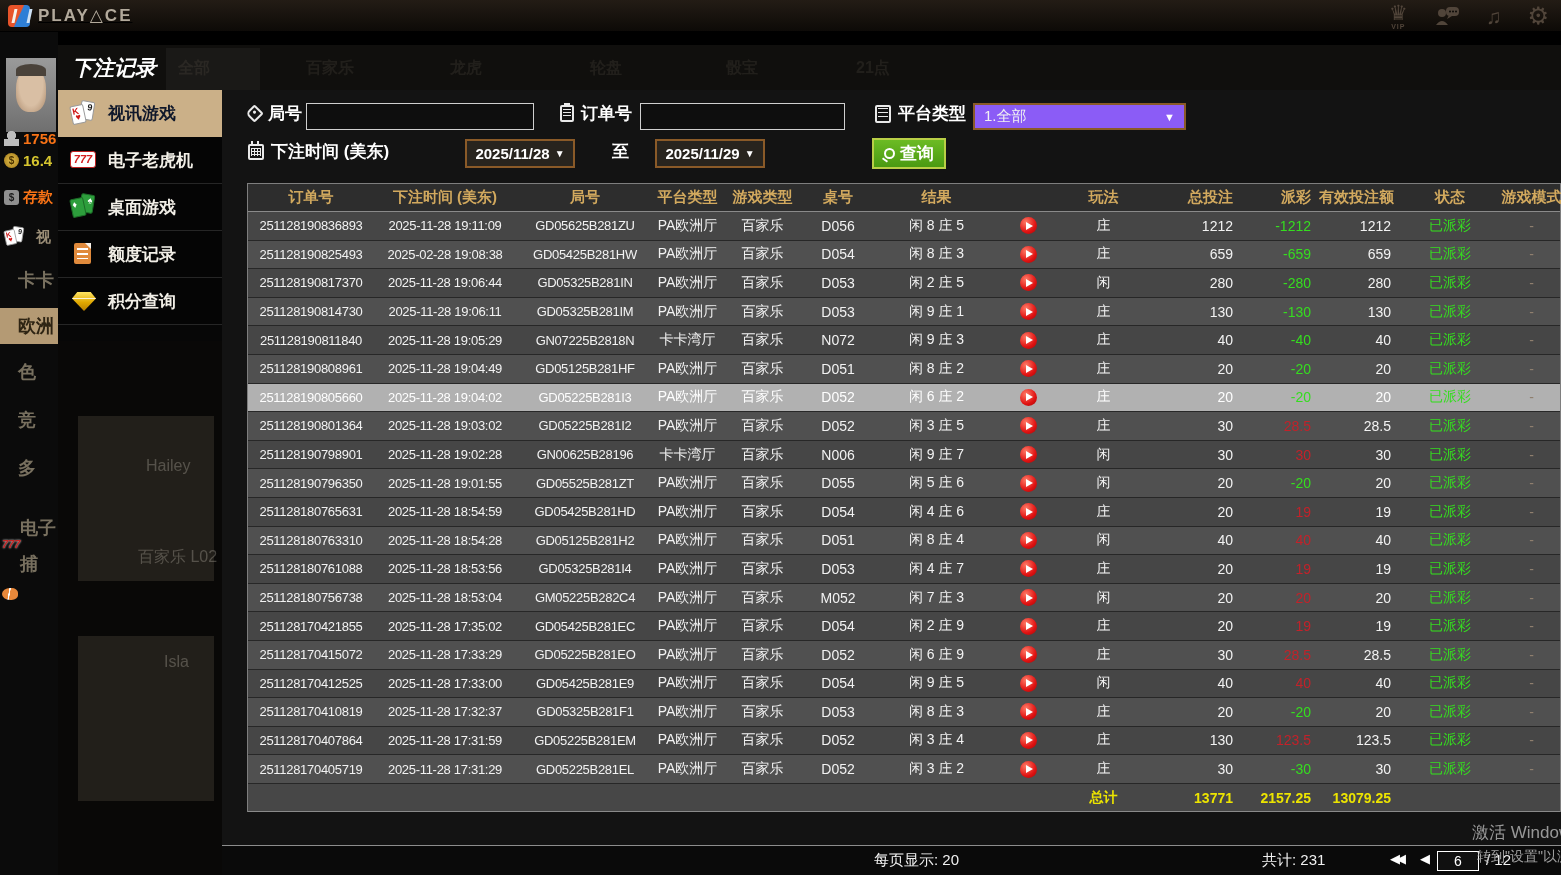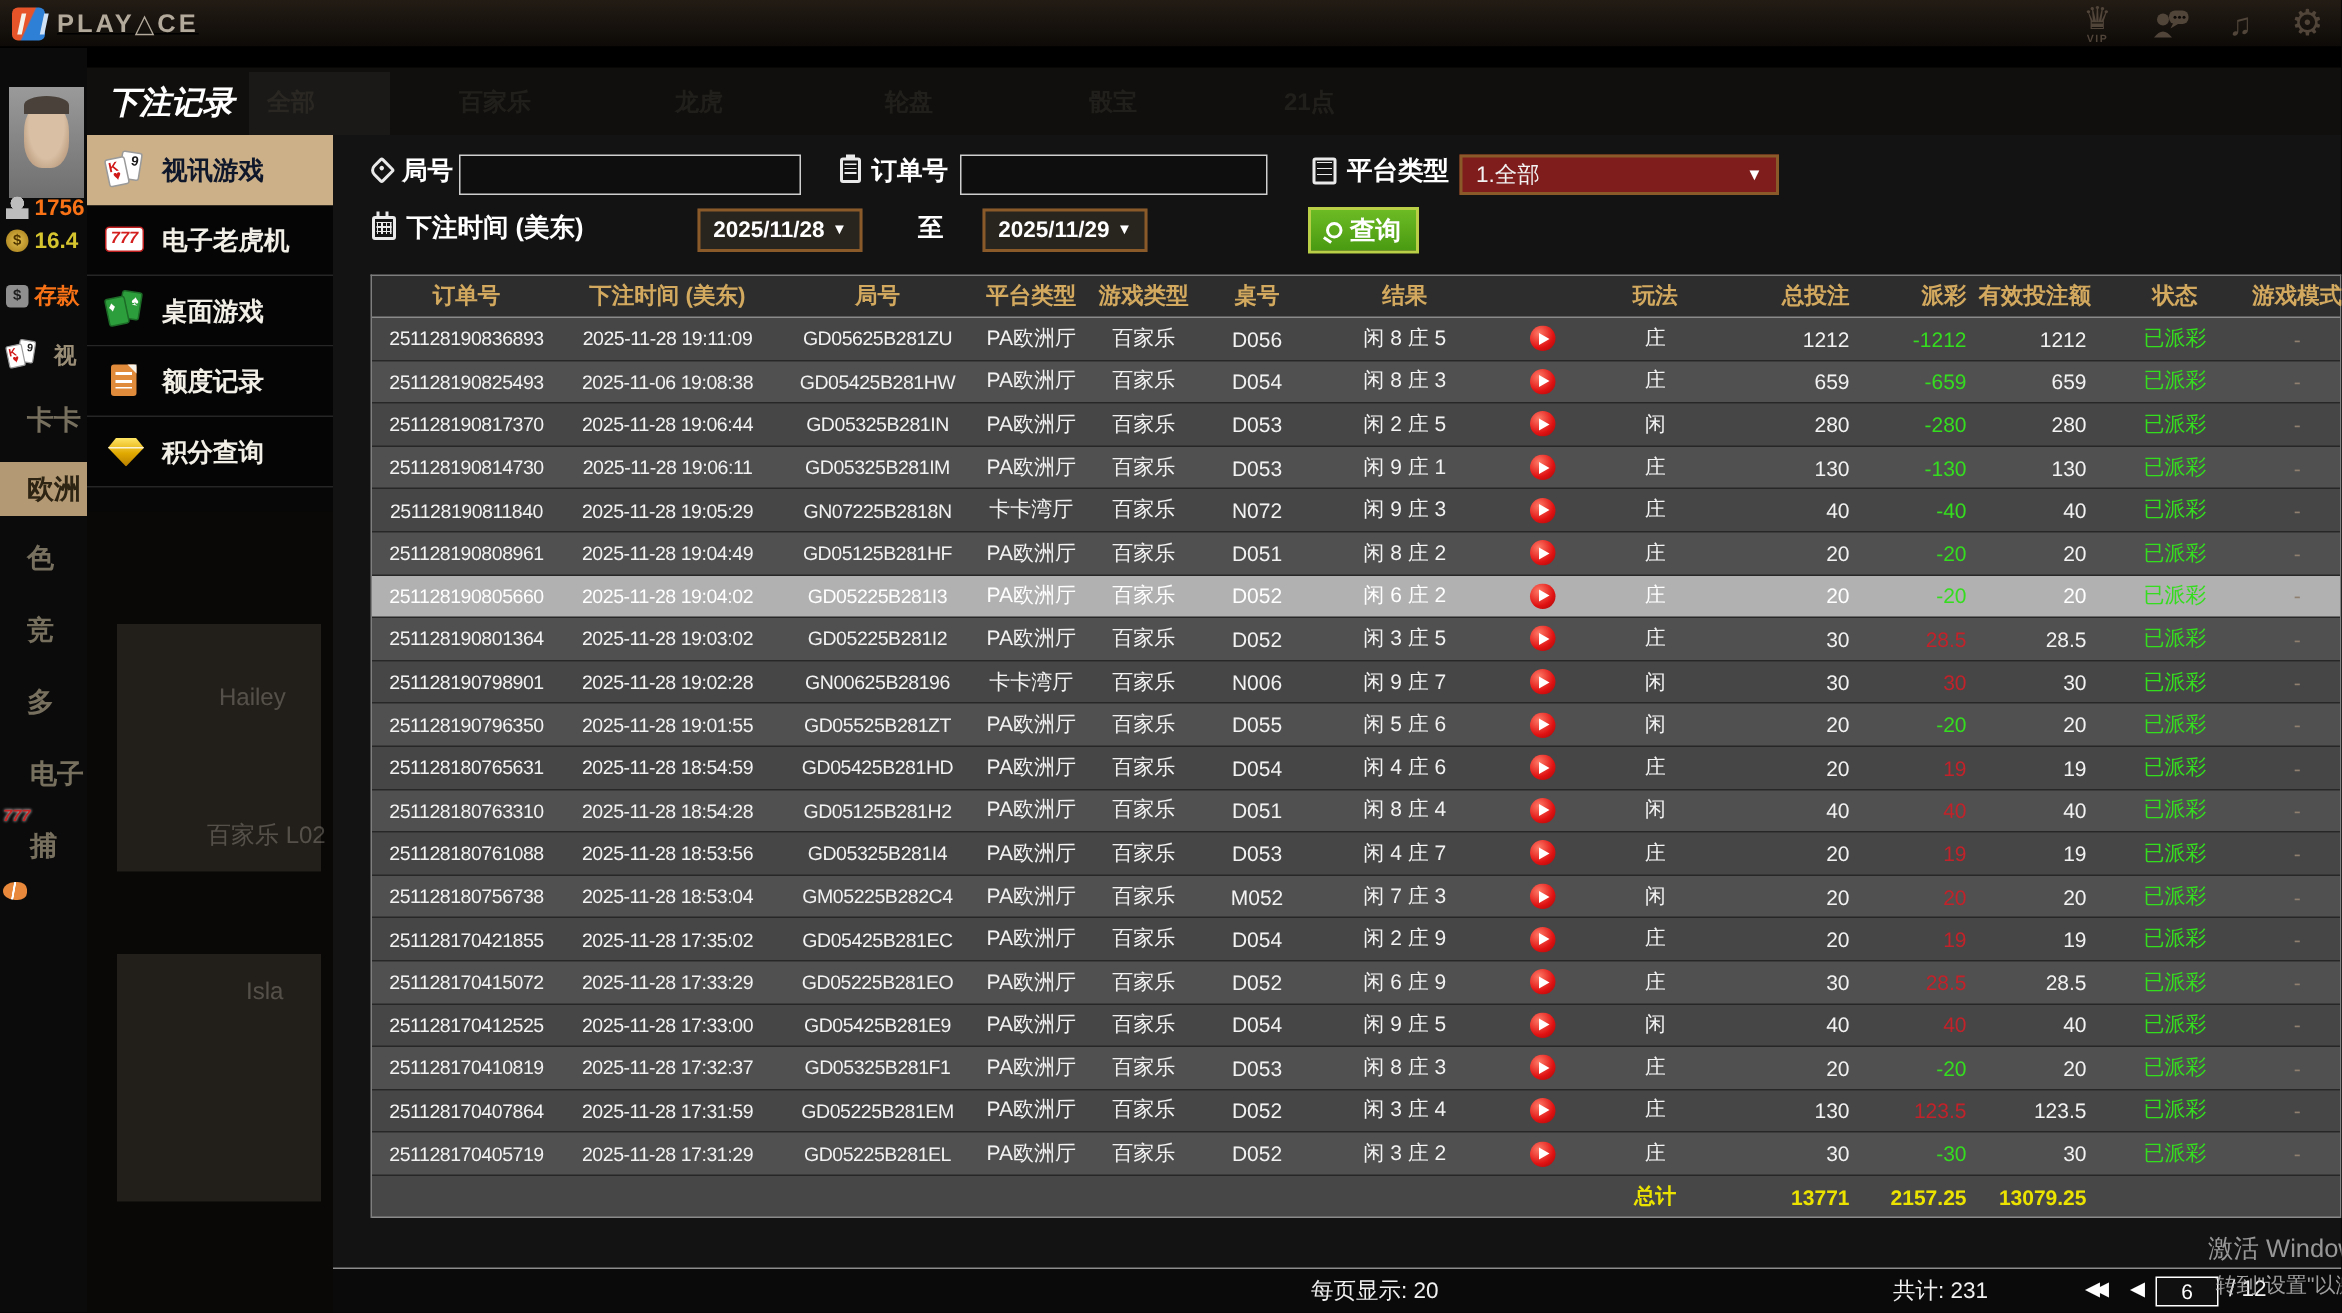--- a/index.html
+++ b/index.html
@@ -66,21 +66,21 @@
   .idia::after{content:"";position:absolute;left:0;top:6px;width:24px;height:1px;background:rgba(255,255,255,0.8);}
   .idoc{position:absolute;left:4px;top:2px;width:17px;height:21px;background:#e08a3c;border-radius:2px;}
   .idoc::before{content:"";position:absolute;left:3px;top:5px;width:11px;height:11px;background:repeating-linear-gradient(#fff 0 2px,transparent 2px 5px);}
   .idoc::after{content:"";position:absolute;right:0;top:0;border-top:6px solid #f7f2ea;border-left:6px solid transparent;}
 
   
   .content{position:absolute;left:164px;top:45px;width:1339px;height:785px;background:#131313;}
 
   .flabel{position:absolute;color:#fff;font-weight:bold;font-size:17px;white-space:nowrap;display:flex;align-items:center;gap:7px;}
   .finput{position:absolute;height:27px;background:#0e0e0e;border:1px solid #cfcfcf;color:#eee;font-size:14px;padding:0 6px;}
-  .fselect{position:absolute;height:27px;background:#7f1d1d;border:2px solid #8a5a28;color:#f2f2f2;font-size:15px;display:flex;align-items:center;padding:0 9px;cursor:pointer;}
+  .fselect{position:absolute;height:27px;background:#8b5cf6;border:2px solid #8a5a28;color:#f2f2f2;font-size:15px;display:flex;align-items:center;padding:0 9px;cursor:pointer;}
   .fselect .car{margin-left:auto;font-size:11px;color:#fff;}
   .datebtn{position:absolute;height:29px;background:#28241e;border:2px solid #8a5a28;color:#fff;font-weight:bold;font-size:15px;display:flex;align-items:center;justify-content:center;gap:5px;cursor:pointer;}
   .datebtn .car{font-size:10px;}
   .zhi{position:absolute;color:#fff;font-weight:bold;font-size:17px;}
   .qbtn{position:absolute;height:31px;padding:0 10px;background:linear-gradient(#6cbb24,#4a9a12);border:2px solid #b9cf46;color:#fff;font-weight:bold;font-size:17px;display:flex;align-items:center;gap:5px;cursor:pointer;}
   .mag{width:11px;height:11px;border:2px solid #fff;border-radius:50%;position:relative;flex:0 0 auto;}
   .mag::after{content:"";position:absolute;left:-4px;top:9px;width:6px;height:2px;background:#fff;transform:rotate(35deg);}
 
   .ic{display:inline-block;flex:0 0 auto;}
   .ic-tag{width:13px;height:13px;border:2px solid #e9e9e9;border-radius:2px 2px 2px 5px;transform:rotate(45deg);position:relative;}
@@ -181,21 +181,21 @@
         </span>
     </span>
     <span class="t" style="color:#9a8d76">视</span>
   </div>
   <div id="lobby-nav">
       <div class="lnav" style="top: 236px;">卡卡</div>
       <div class="lnav sel" style="top: 276px;">欧洲</div>
       <div class="lnav" style="top: 328px;">色</div>
       <div class="lnav" style="top: 376px;">竞</div>
       <div class="lnav" style="top: 424px;">多</div>
-      <div class="lnav" style="top: 472px; padding-left: 20px;">电子</div>
+      <div class="lnav" style="top: 484px; padding-left: 20px;">电子</div>
       <div class="lnav" style="top: 520px; padding-left: 20px;">捕</div>
     </div>
   <div class="l777" style="top:506px">777</div>
   <div class="lfish" style="top:556px"></div>
 </div>
 
 <div class="modal">
   <div class="mtitle">
     <div class="ghost-box"></div>
     <div id="ghost-tabs">
@@ -332,21 +332,21 @@
             </div>
             <div class="cell">庄</div>
             <div class="cell num">1212</div>
             <div class="cell num green">-1212</div>
             <div class="cell num">1212</div>
             <div class="cell green">已派彩</div>
             <div class="cell dash">-</div>
           </div>
           <div class="trow alt">
             <div class="cell mono">251128190825493</div>
-            <div class="cell mono">2025-11-06 19:08:38</div>
+            <div class="cell mono">2025-02-28 19:08:38</div>
             <div class="cell mono">GD05425B281HW</div>
             <div class="cell">PA欧洲厅</div>
             <div class="cell">百家乐</div>
             <div class="cell">D054</div>
             <div class="cell">闲 8 庄 3</div>
             <div class="cell">
               <span class="playbtn"></span>
             </div>
             <div class="cell">庄</div>
             <div class="cell num">659</div>

